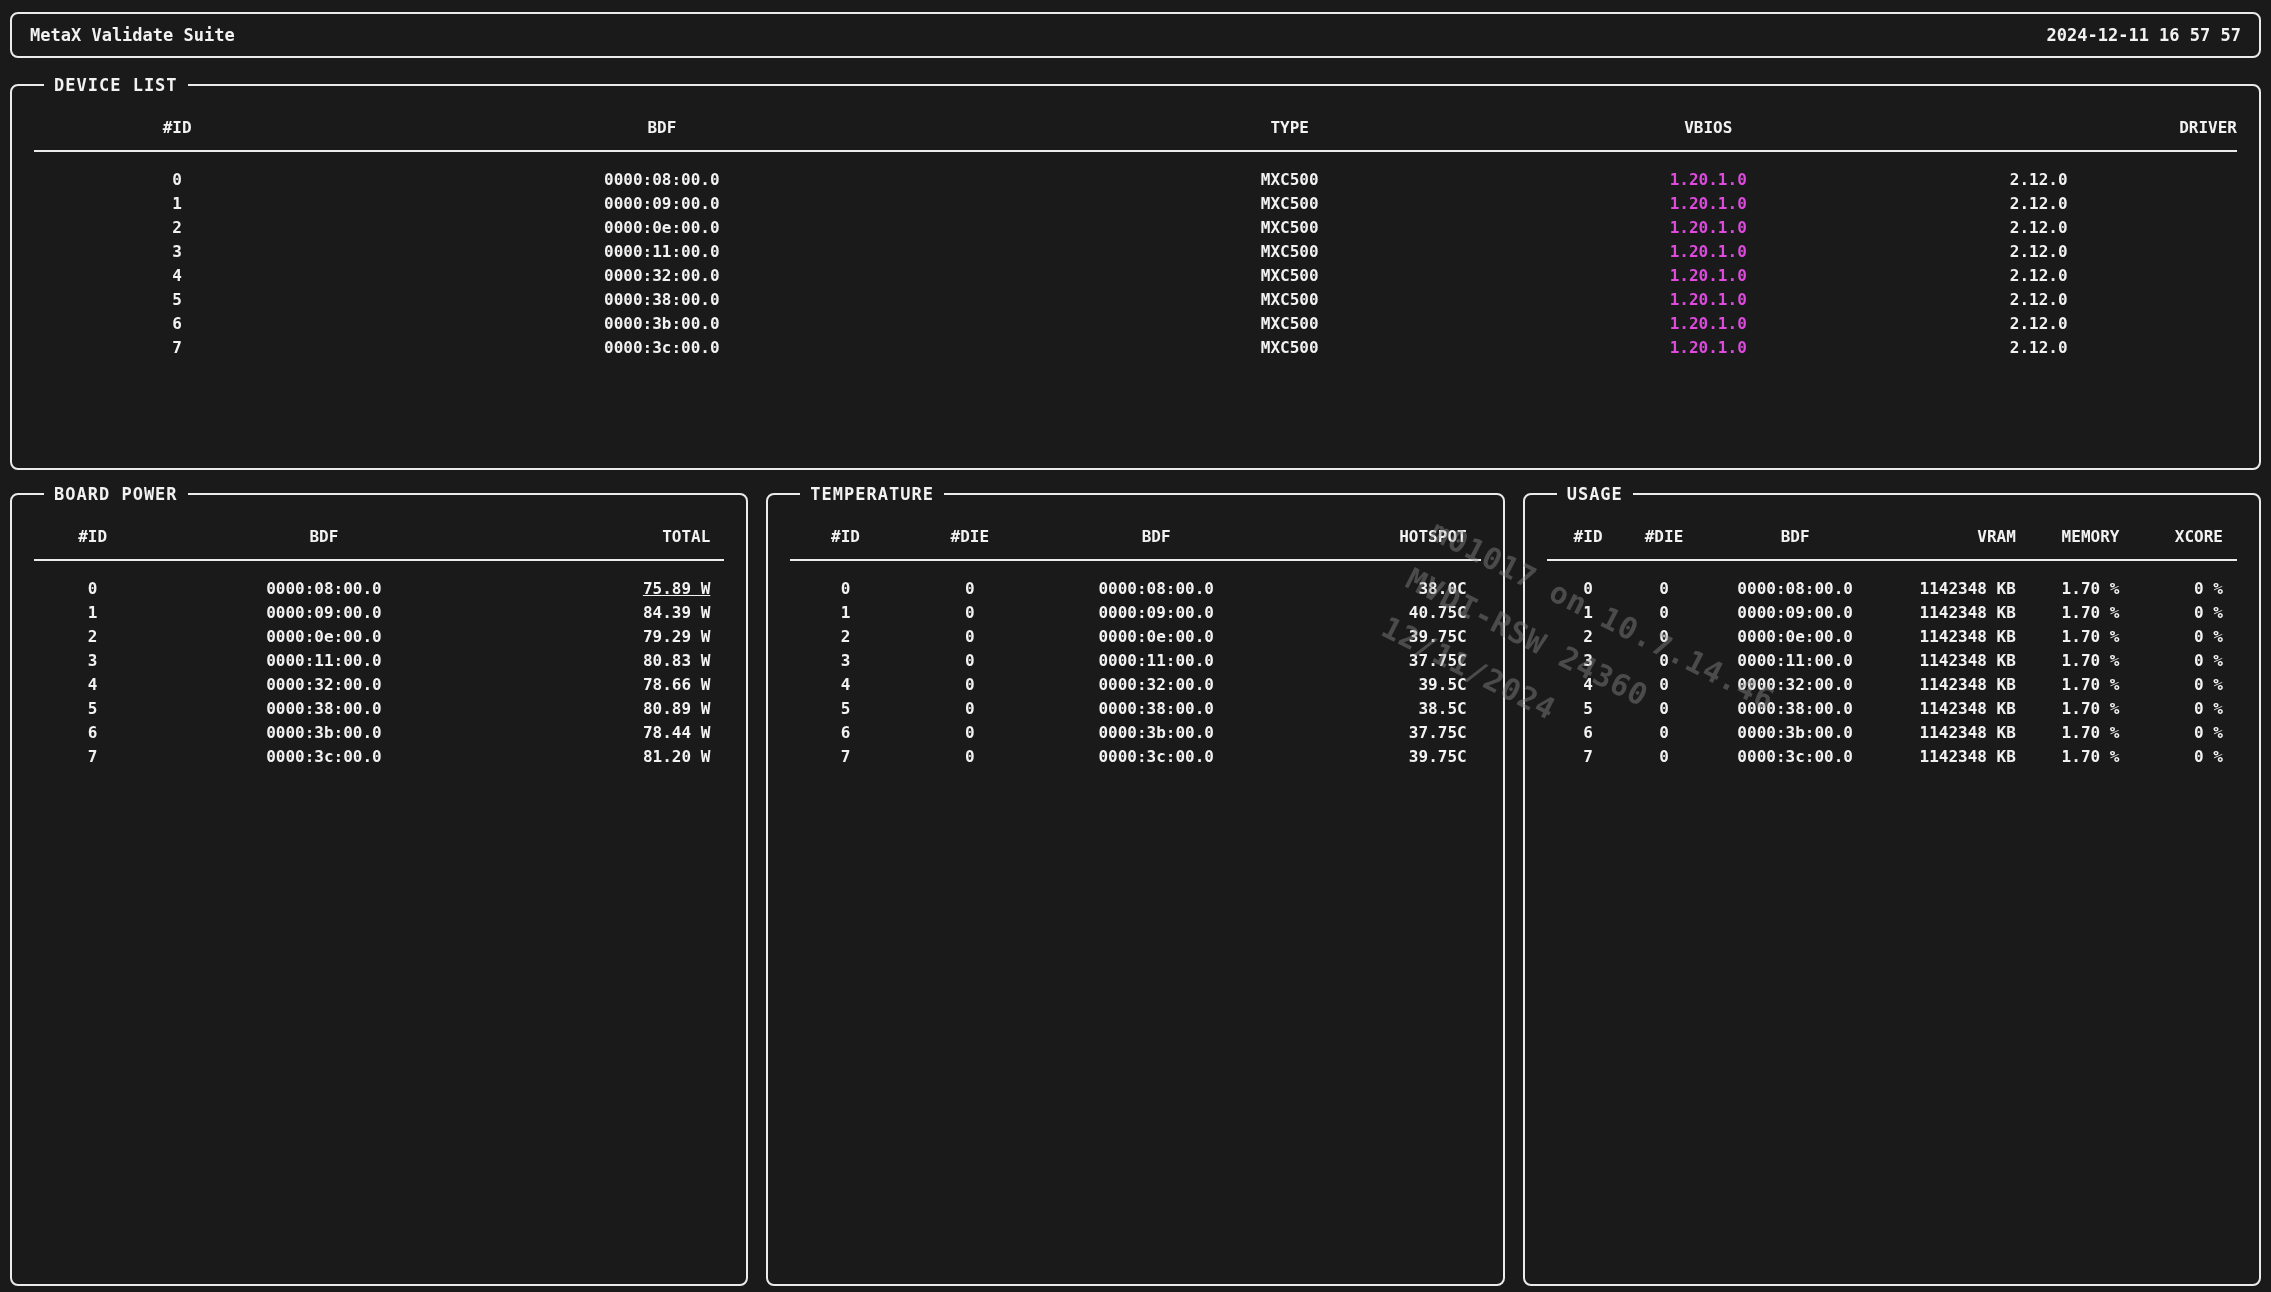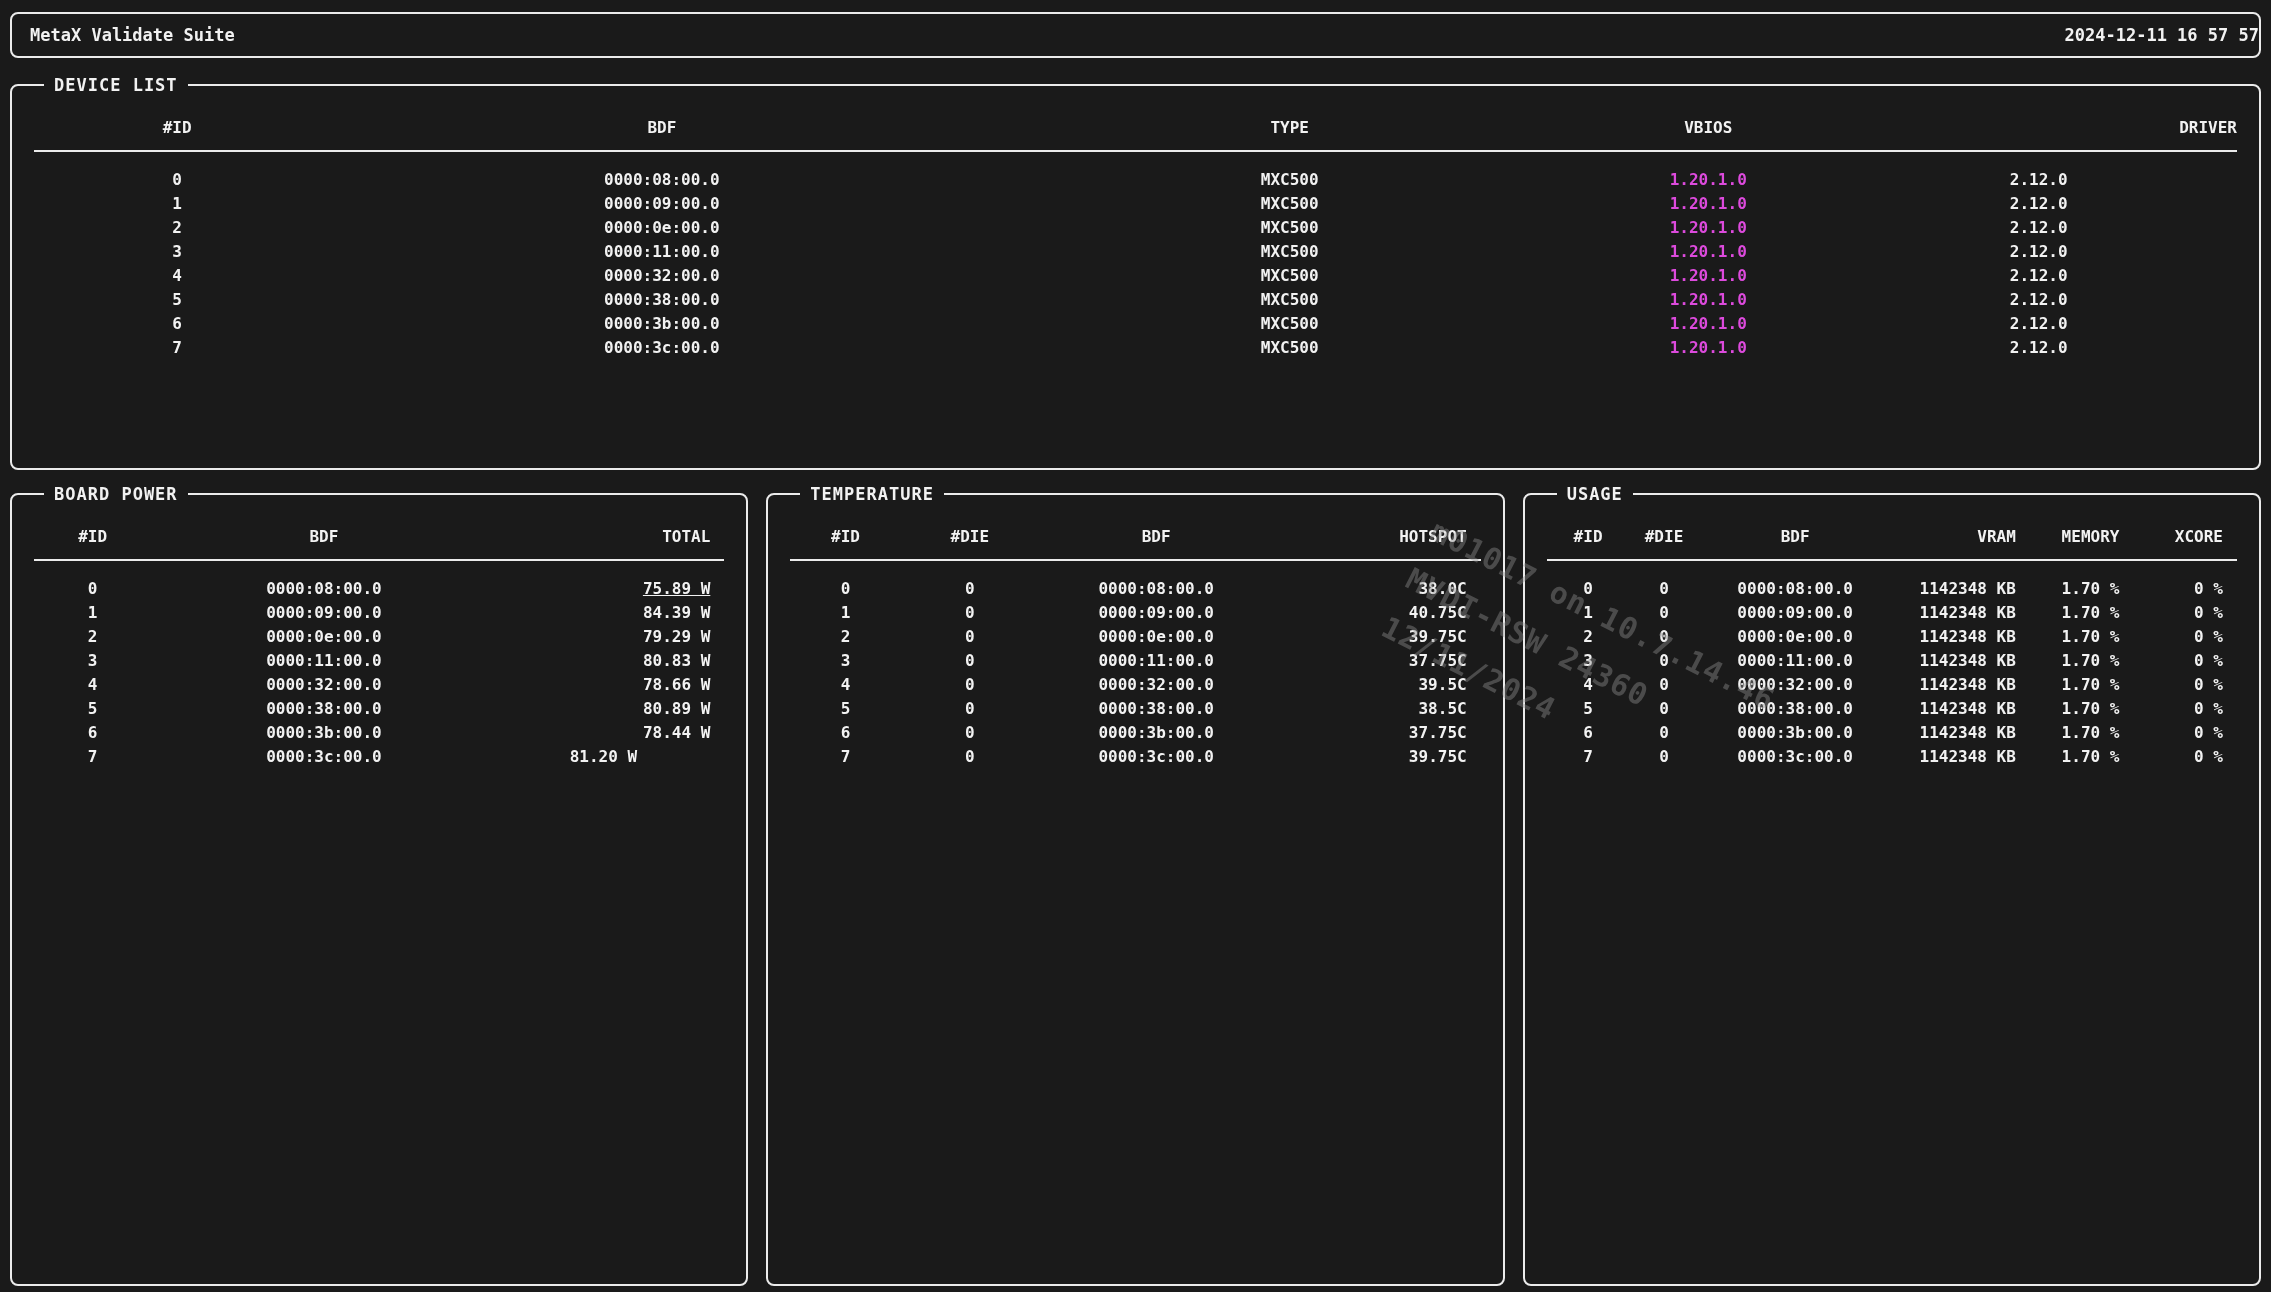--- a/index.html
+++ b/index.html
@@ -21,21 +21,21 @@
     height:46px;
     border:2px solid var(--border);
     border-radius:8px;
     display:flex;
     align-items:center;
     position:relative;
     font-size:17px;
   }
   .topbar .app-title{padding-left:18px;}
   .topbar .page-title{position:absolute;left:0;right:0;text-align:center;}
-  .topbar .timestamp{margin-left:auto;}
+  .topbar .timestamp{margin-left:auto;padding-right:18px;}
   .panel{
     border:2px solid var(--border);
     border-radius:8px;
     position:relative;
     background:var(--bg);
   }
   .panel-title{
     position:absolute;
     top:-12px;
     left:32px;
@@ -225,21 +225,21 @@
             <td class="al-right" style="text-align: right;">80.89 W</td>
           </tr>
           <tr>
             <td style="text-align: center;">6</td>
             <td style="text-align: center;">0000:3b:00.0</td>
             <td class="al-right" style="text-align: right;">78.44 W</td>
           </tr>
           <tr>
             <td style="text-align: center;">7</td>
             <td style="text-align: center;">0000:3c:00.0</td>
-            <td class="al-right" style="text-align: center;">81.20 W</td>
+            <td class="al-right" style="text-align: right;">81.20 W</td>
           </tr>
         </tbody>
       </table>
   </section>
 
   <section class="panel">
     <span class="panel-title">TEMPERATURE</span>
     <table>
         <colgroup>
           <col style="width: 16%;">

